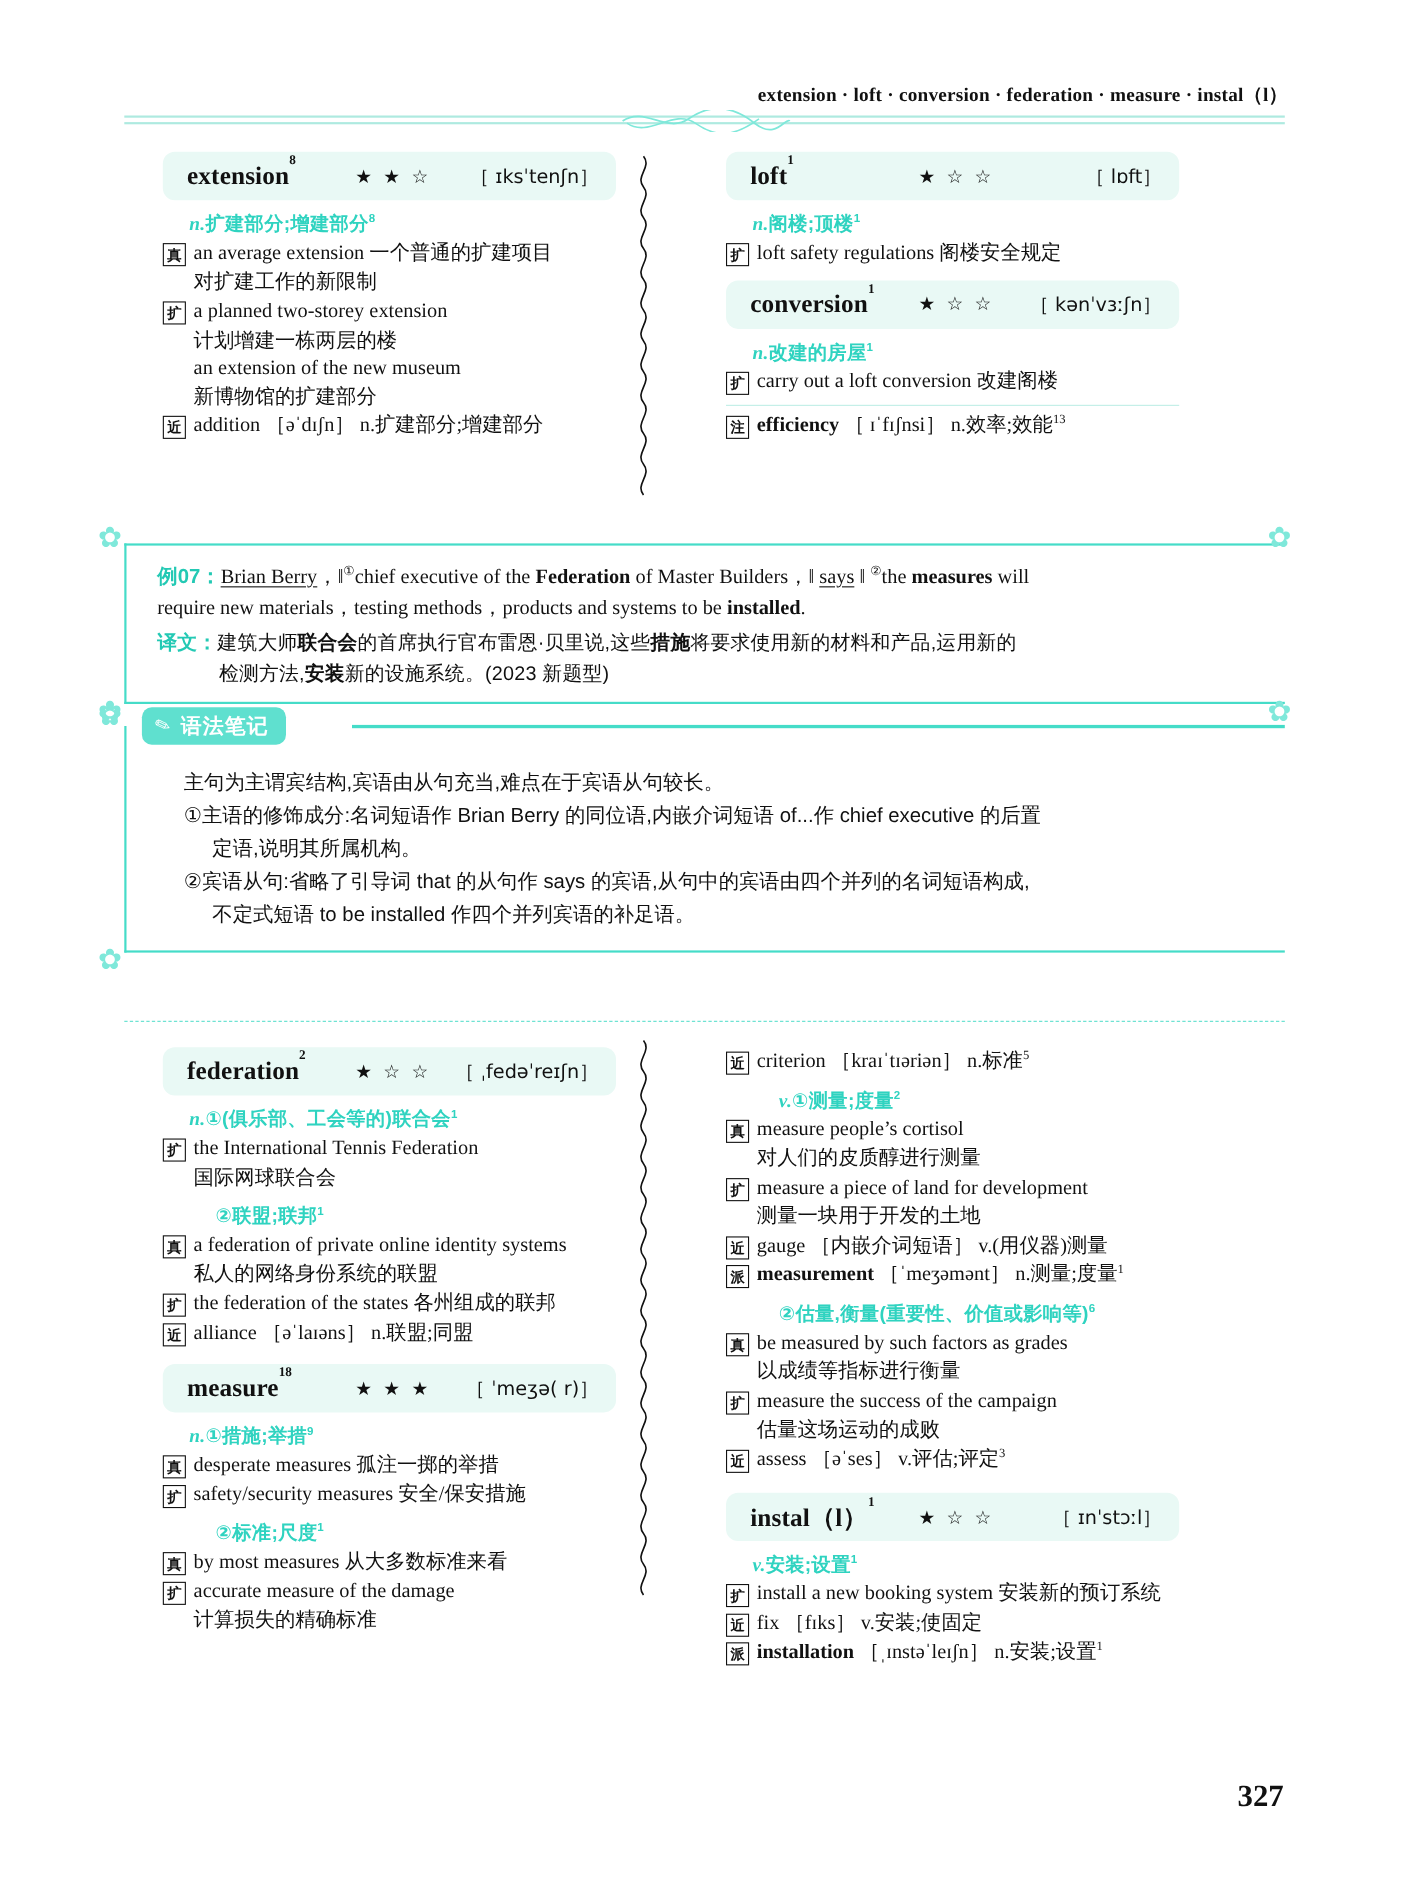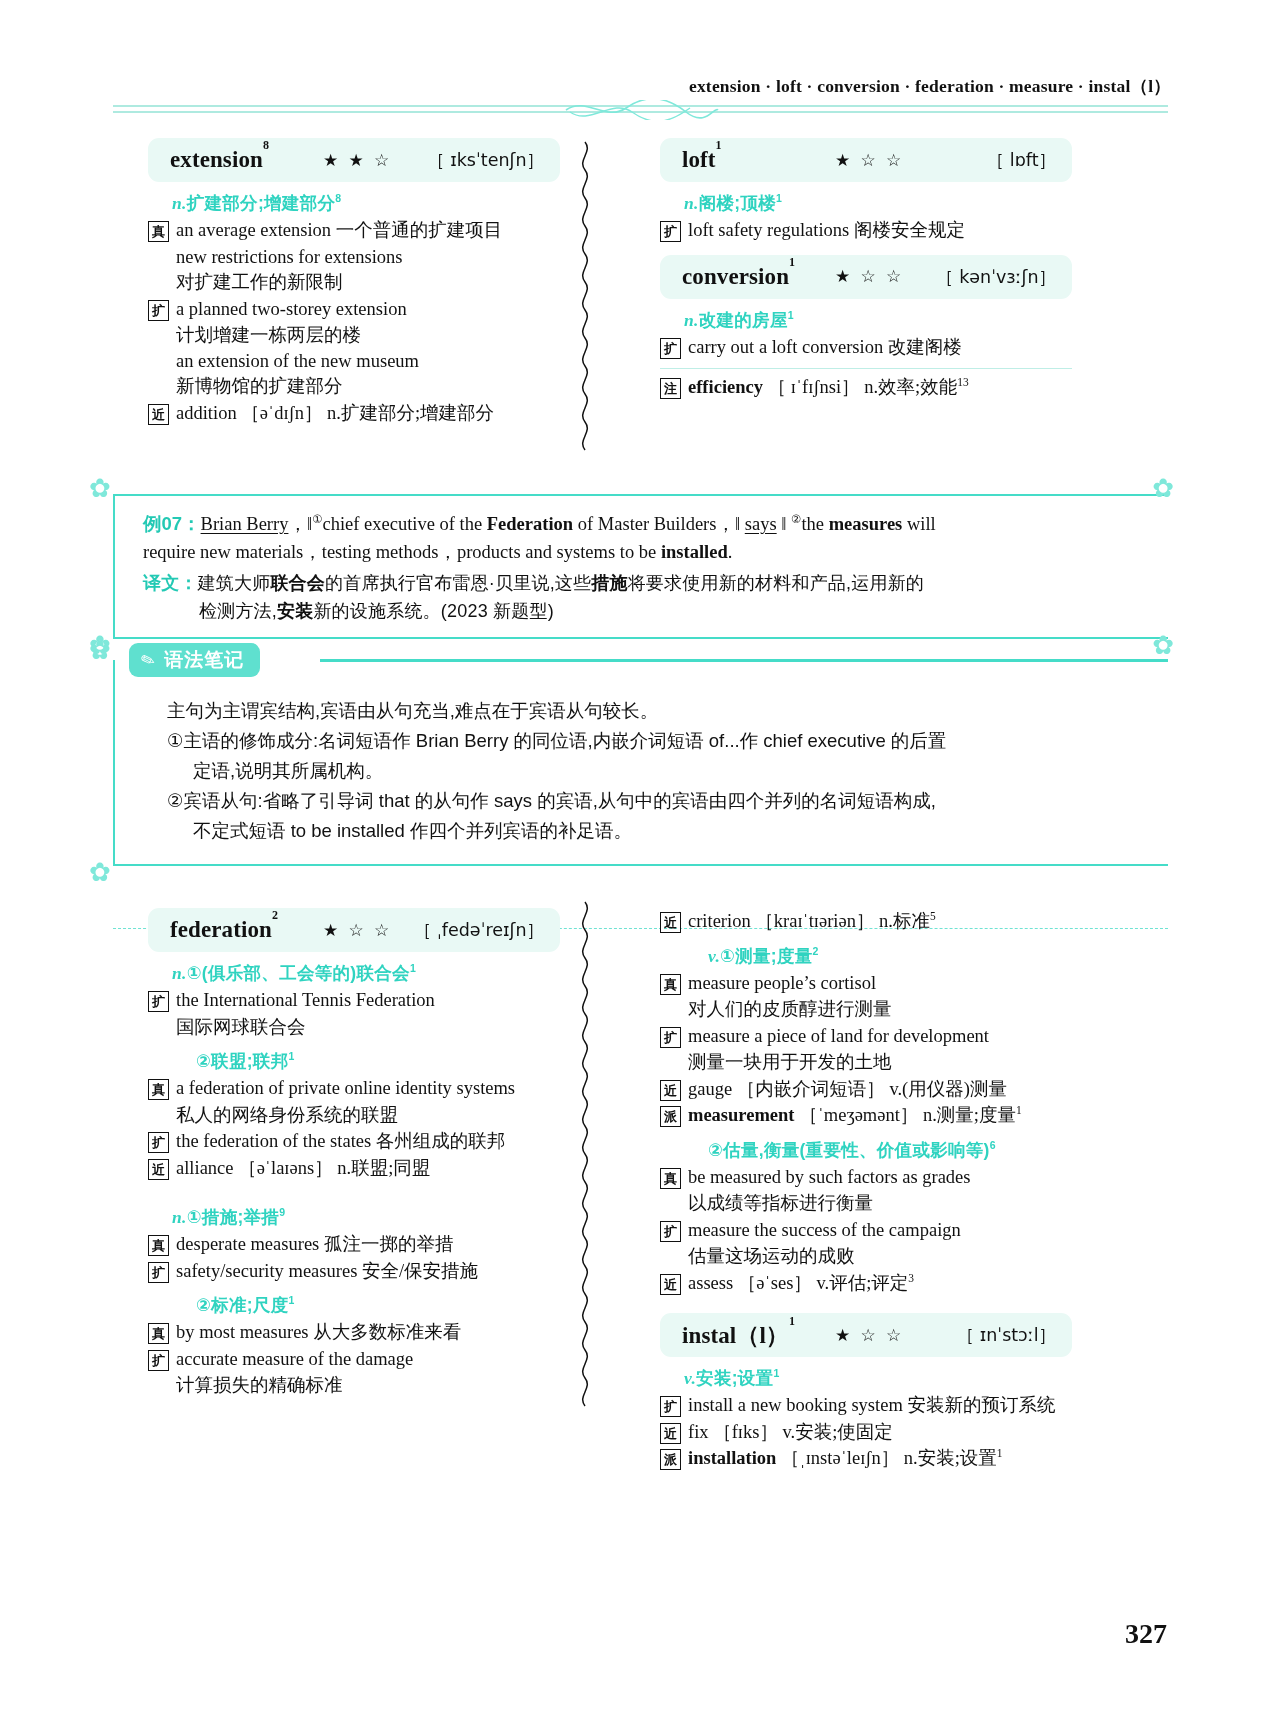--- a/index.html
+++ b/index.html
@@ -148,21 +148,20 @@
           <div class="pill">
             <span class="hw">extension<sup>8</sup></span>
             <span class="mid">★ ★ ☆</span>
             <span class="rt">［ ɪksˈtenʃn］</span>
           </div>
           <div class="sense"><span class="it">n.</span>扩建部分;增建部分<sup>8</sup></div>
           <div class="row">
             <span class="tag">真</span>
             <span class="txt">an average extension 一个普通的扩建项目</span>
           </div>
-          <div class="cont">new restrictions for extensions</div>
           <div class="cont">对扩建工作的新限制</div>
           <div class="row">
             <span class="tag">扩</span>
             <span class="txt">a planned two-storey extension</span>
           </div>
           <div class="cont">计划增建一栋两层的楼</div>
           <div class="cont">an extension of the new museum</div>
           <div class="cont">新博物馆的扩建部分</div>
           <div class="row">
             <span class="tag">近</span>
@@ -242,21 +241,21 @@
         <div class="gline indent">定语,说明其所属机构。</div>
         <div class="gline">②宾语从句:省略了引导词 that 的从句作 says 的宾语,从句中的宾语由四个并列的名词短语构成,</div>
         <div class="gline indent">不定式短语 to be installed 作四个并列宾语的补足语。</div>
       </div>
     <div class="corner" style="left:-26px;top:-22px;">✿</div>
     <div class="corner" style="left:-26px;bottom:-22px;">✿</div>
   </div>
 
   <div class="dashrule" id="dashrule" style="top:928px;"></div>
 
-  <div class="colwrap" style="top:908px;left:0;width:1098px;height:530px;">
+  <div class="colwrap" style="top:952px;left:0;width:1098px;height:530px;">
     <div class="col colL" id="botLeft">
         <div class="entry">
           <div class="pill">
             <span class="hw">federation<sup>2</sup></span>
             <span class="mid">★ ☆ ☆</span>
             <span class="rt">［ ˌfedəˈreɪʃn］</span>
           </div>
           <div class="sense"><span class="it">n.</span>①(俱乐部、工会等的)联合会<sup>1</sup></div>
           <div class="row">
             <span class="tag">扩</span>
@@ -273,20 +272,25 @@
             <span class="tag">扩</span>
             <span class="txt">the federation of the states 各州组成的联邦</span>
           </div>
           <div class="row">
             <span class="tag">近</span>
             <span class="txt">alliance ［əˈlaɪəns］ n.联盟;同盟</span>
           </div>
         </div>
         <div style="height:14px"></div>
         <div class="entry">
+          <div class="pill">
+            <span class="hw">measure<sup>18</sup></span>
+            <span class="mid">★ ★ ★</span>
+            <span class="rt">［ ˈmeʒə( r)］</span>
+          </div>
           <div class="sense"><span class="it">n.</span>①措施;举措<sup>9</sup></div>
           <div class="row">
             <span class="tag">真</span>
             <span class="txt">desperate measures 孤注一掷的举措</span>
           </div>
           <div class="row">
             <span class="tag">扩</span>
             <span class="txt">safety/security measures 安全/保安措施</span>
           </div>
           <div class="sense ind">②标准;尺度<sup>1</sup></div>

